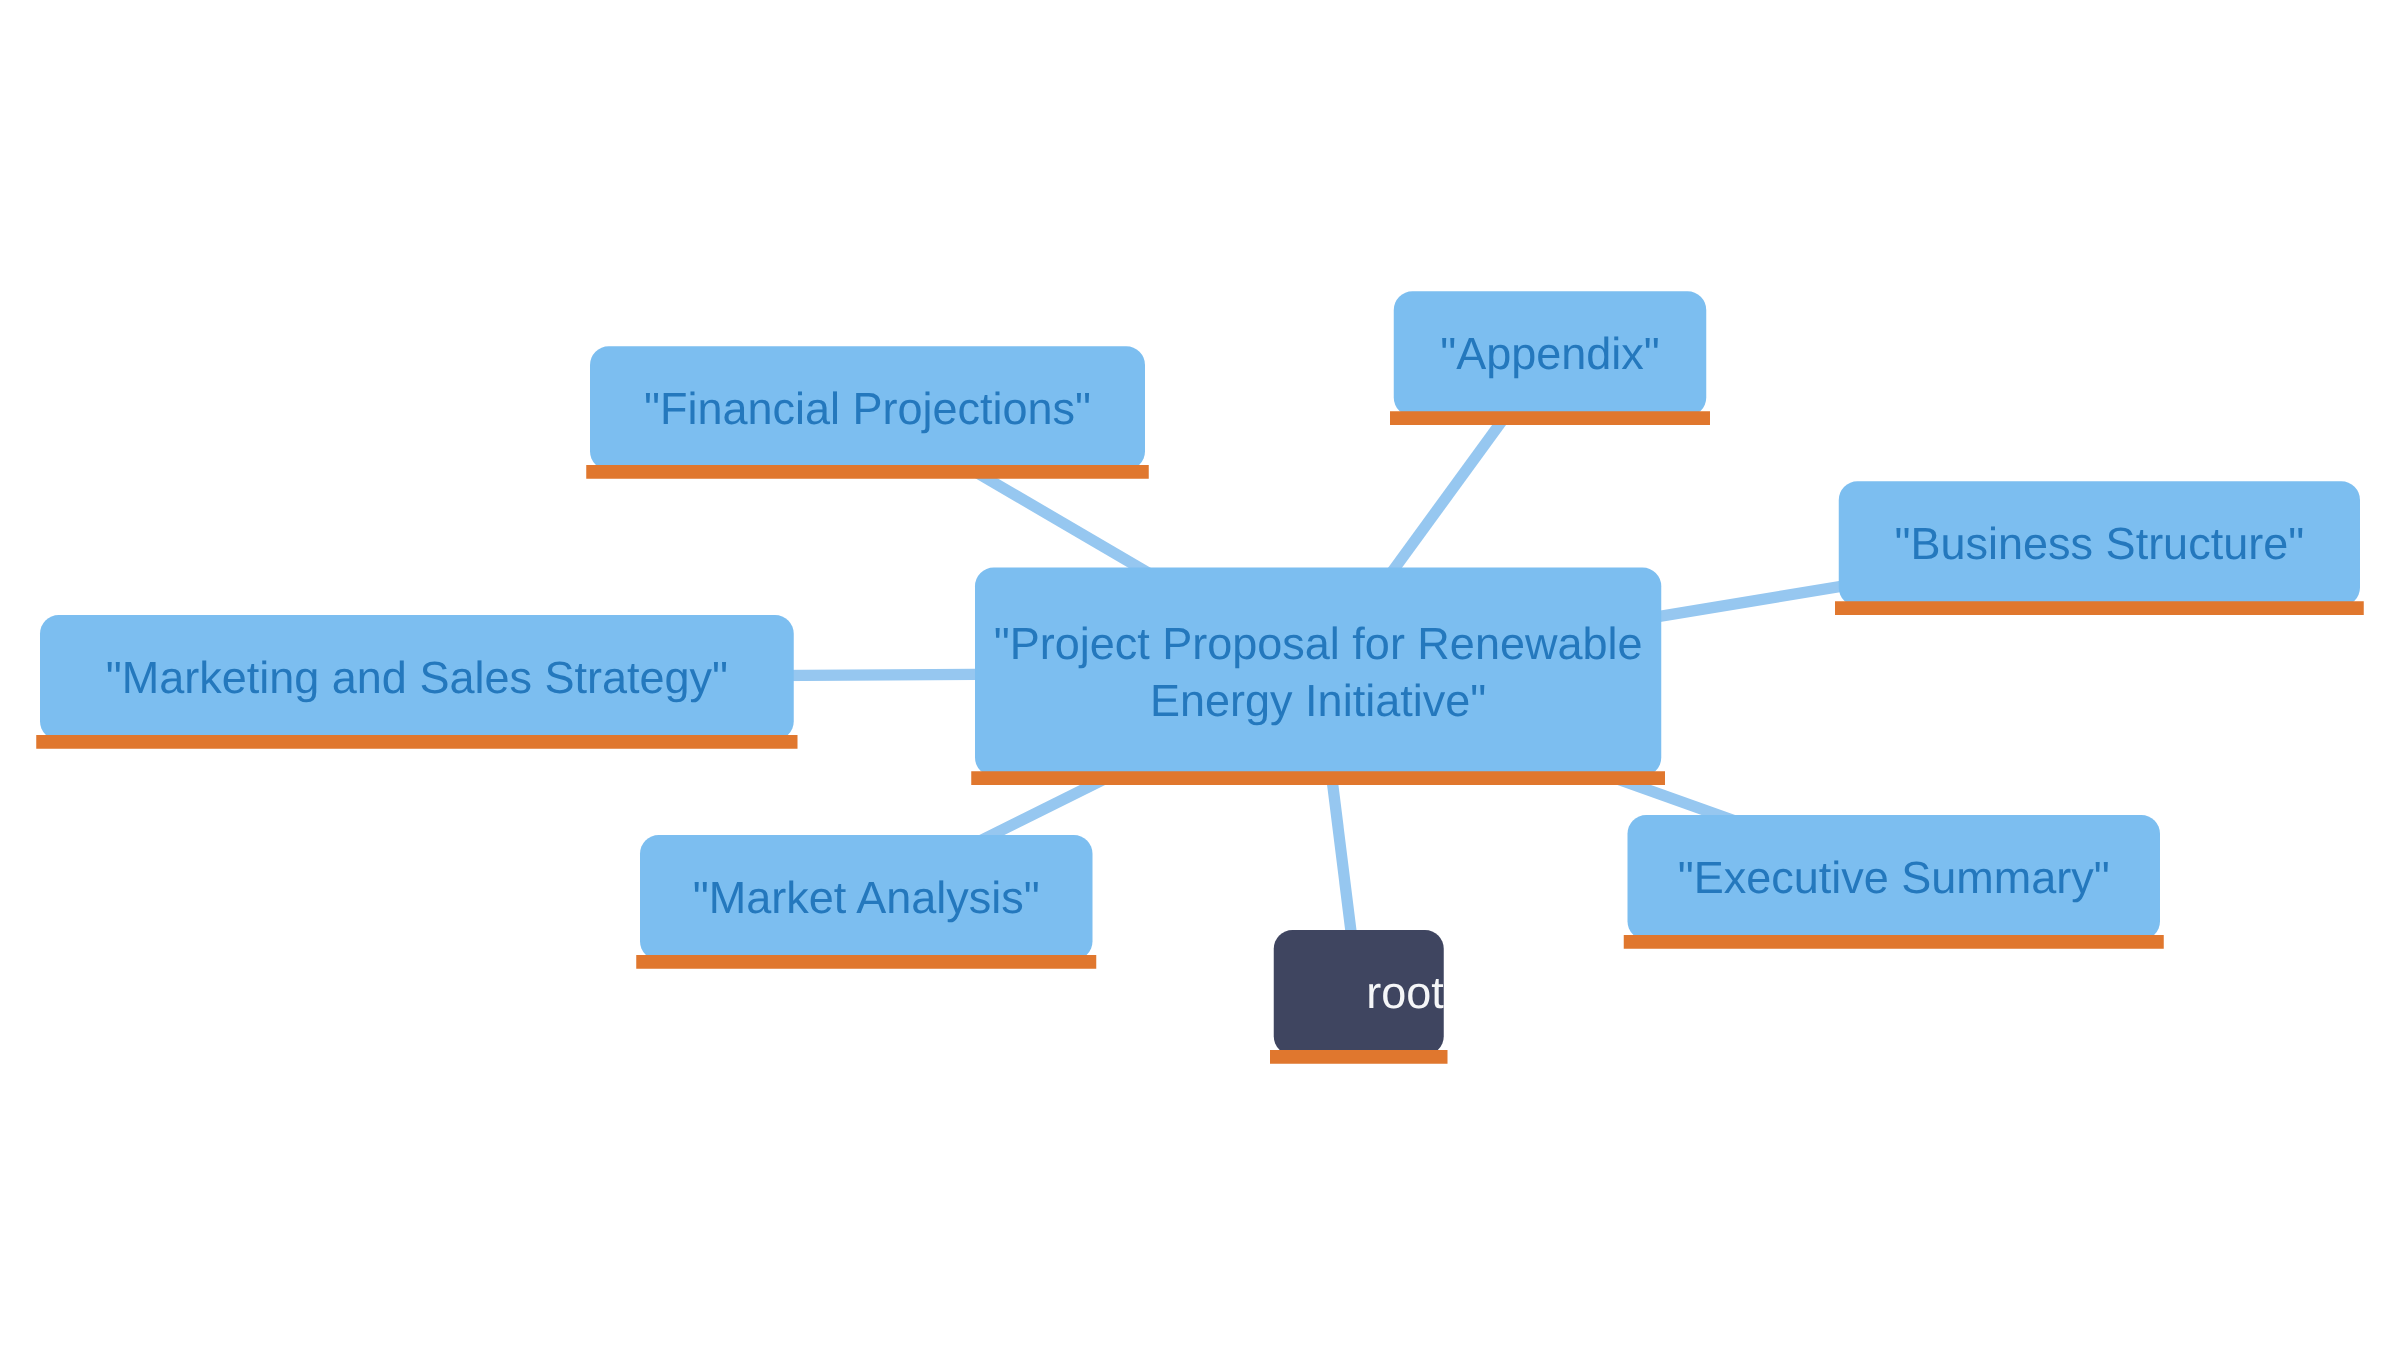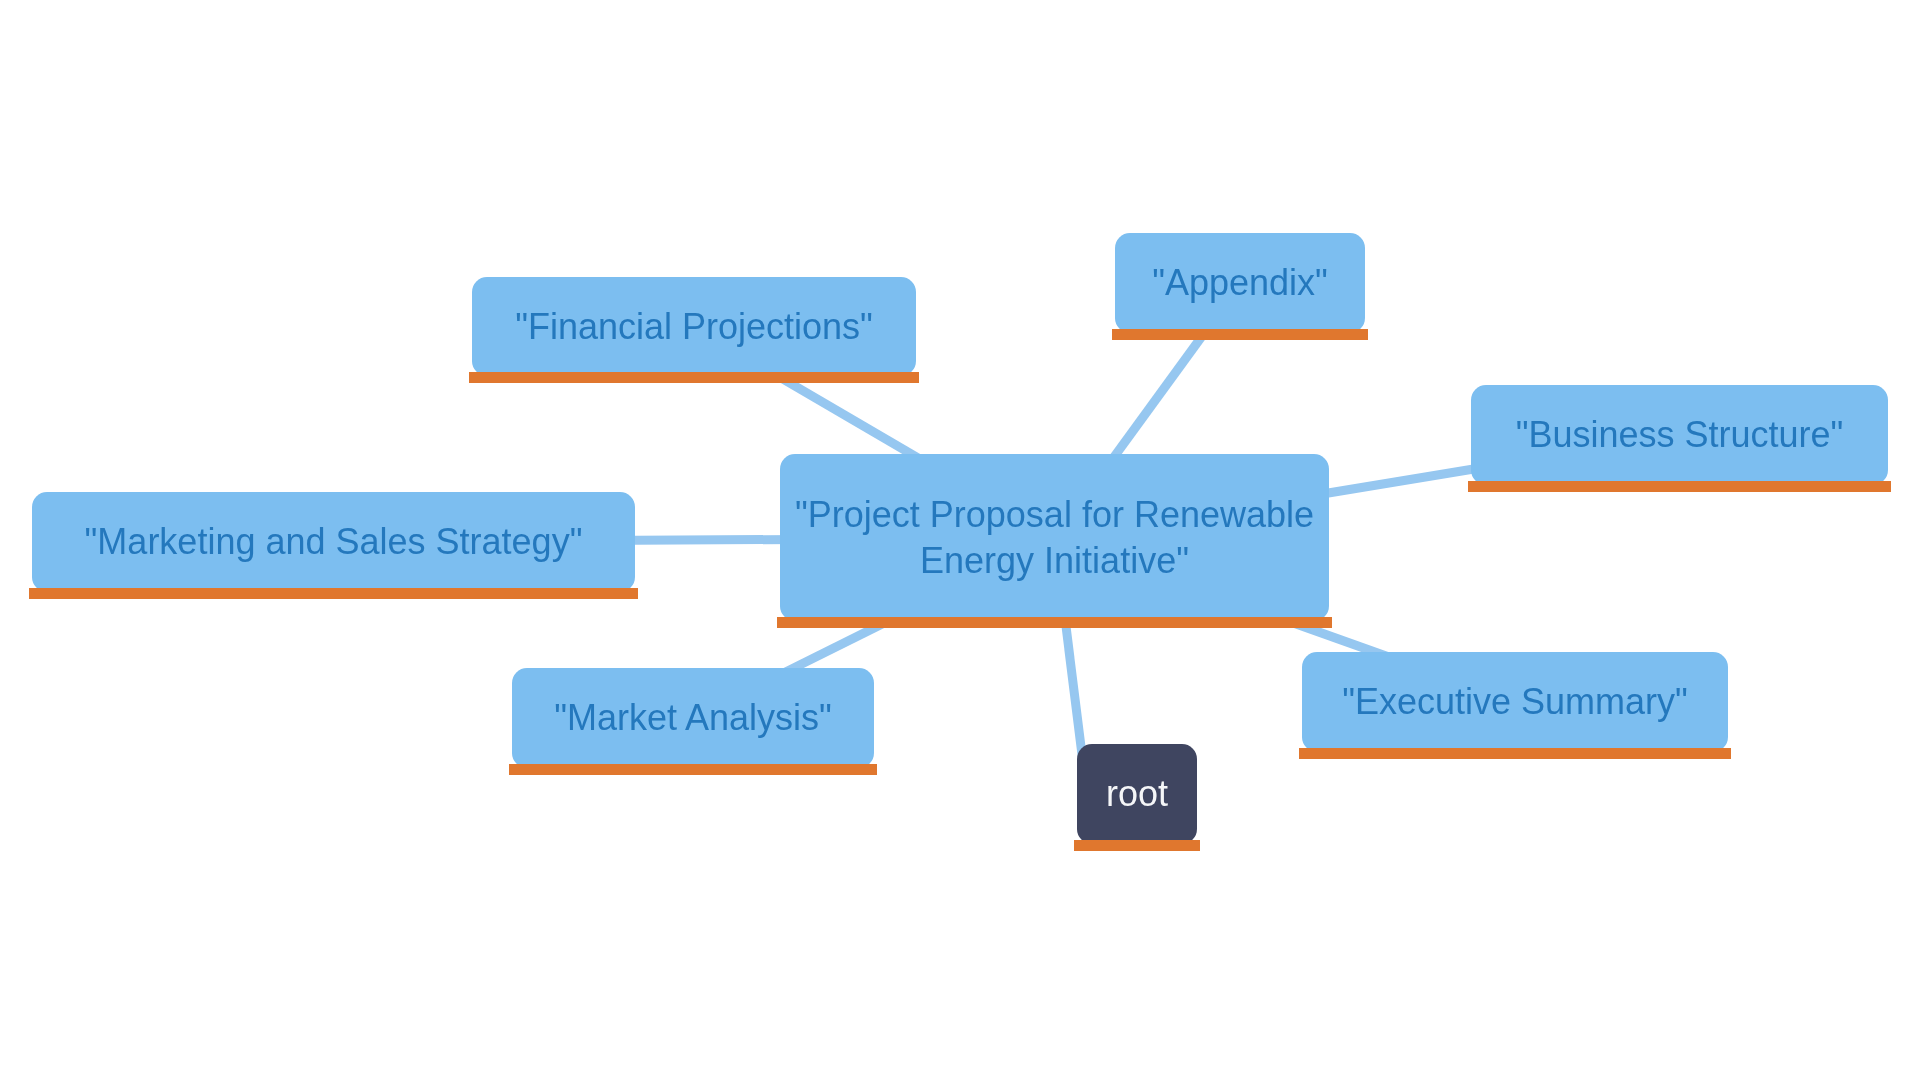--- a/index.html
+++ b/index.html
@@ -104,18 +104,18 @@
   <div class="node branch" style="left:512px; top:668px; width:362px; height:100px;">
     <span class="label">"Market Analysis"</span>
     <div class="underline"></div>
   </div>
 
   <div class="node branch" style="left:1302px; top:652px; width:426px; height:100px;">
     <span class="label">"Executive Summary"</span>
     <div class="underline"></div>
   </div>
 
-  <div class="node root-node" style="left:1077px; top:744px; width:120px; height:100px;">
+  <div class="node root-node" style="left:1019px; top:744px; width:136px; height:100px;justify-content:flex-end;">
     <span class="label">root</span>
     <div class="underline"></div>
   </div>
 
 </div>
 
 </body></html>

